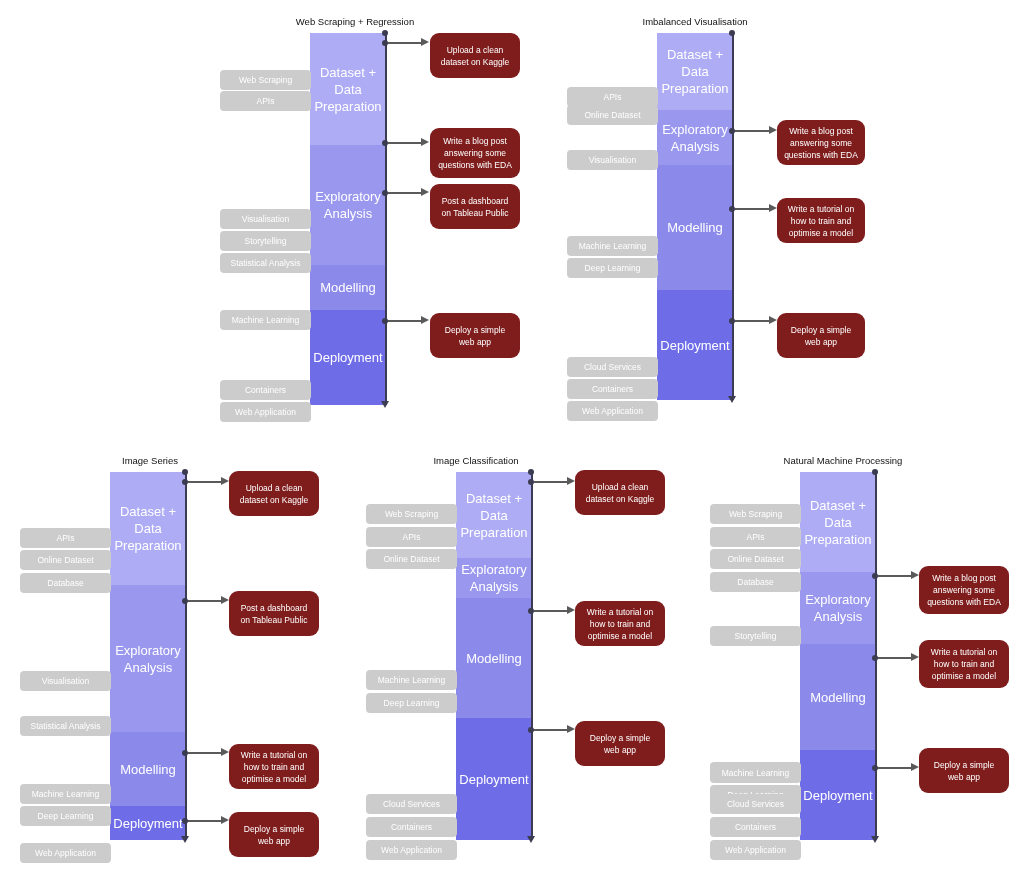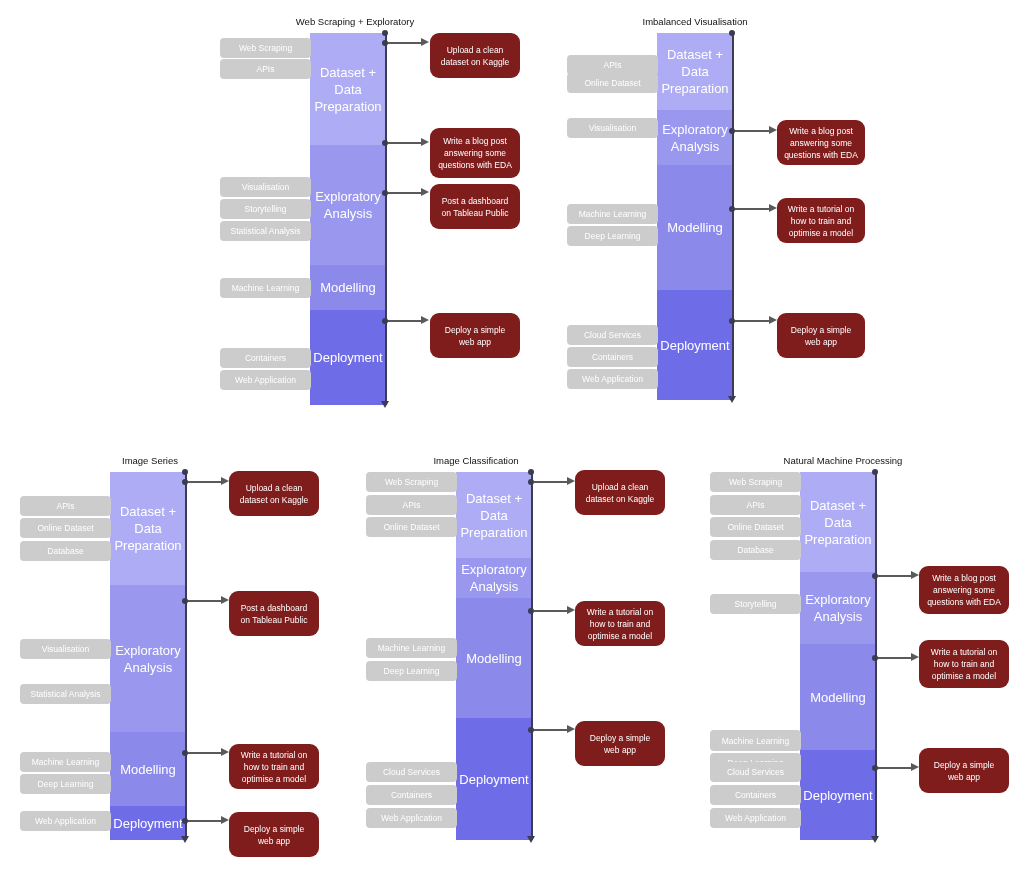--- a/index.html
+++ b/index.html
@@ -37,38 +37,38 @@
     position:absolute;width:0;height:0;
     border-top:4.5px solid transparent;border-bottom:4.5px solid transparent;
     border-left:8px solid #5a5a5a;
   }
   
   .pill{
     position:absolute;box-sizing:border-box;height:20px;
     background:#cccccc;border-radius:4px;
     display:flex;align-items:center;justify-content:center;
     color:#ffffff;font-size:8.5px;line-height:10px;text-align:center;
-    padding:0 9px;white-space:nowrap;overflow:hidden;
+    padding:0 9px;white-space:nowrap;overflow:hidden;margin-top:32px;
   }
   
   .task{
     position:absolute;box-sizing:border-box;
     background:#7f1d1d;border-radius:9px;
     display:flex;align-items:center;justify-content:center;
     color:#ffffff;font-size:8.5px;line-height:12px;text-align:center;
     padding:4px 7px;
   }
   .task span{display:block;}
 </style>
 </head>
 <body>
 
 <div class="diagram">
 
-  <div class="dg-title" style="left:240px;top:16px;width:230px;">Web Scraping + Exploratory</div>
+  <div class="dg-title" style="left:240px;top:16px;width:230px;">Web Scraping + Regression</div>
 
   <div class="stage" style="left:310px;top:33px;width:76px;height:112px;background:#aeacf5;">
     <span>Dataset + Data Preparation</span>
   </div>
   <div class="stage" style="left:310px;top:145px;width:76px;height:120px;background:#9a97ee;">
     <span>Exploratory Analysis</span>
   </div>
   <div class="stage" style="left:310px;top:265px;width:76px;height:45px;background:#8b89ea;">
     <span>Modelling</span>
   </div>

